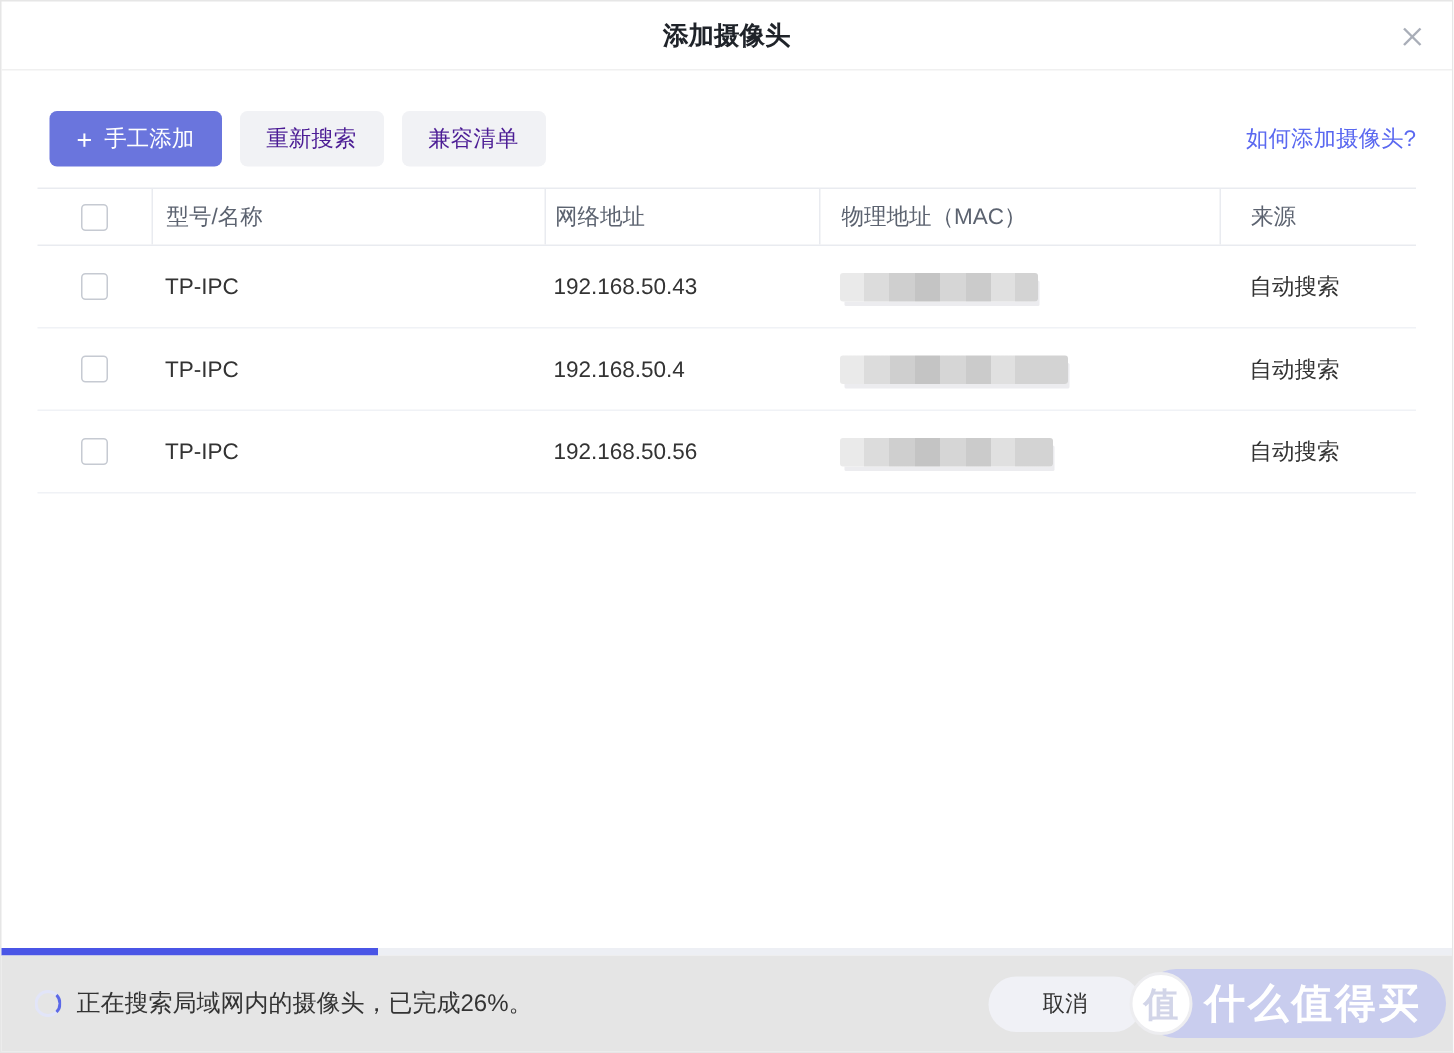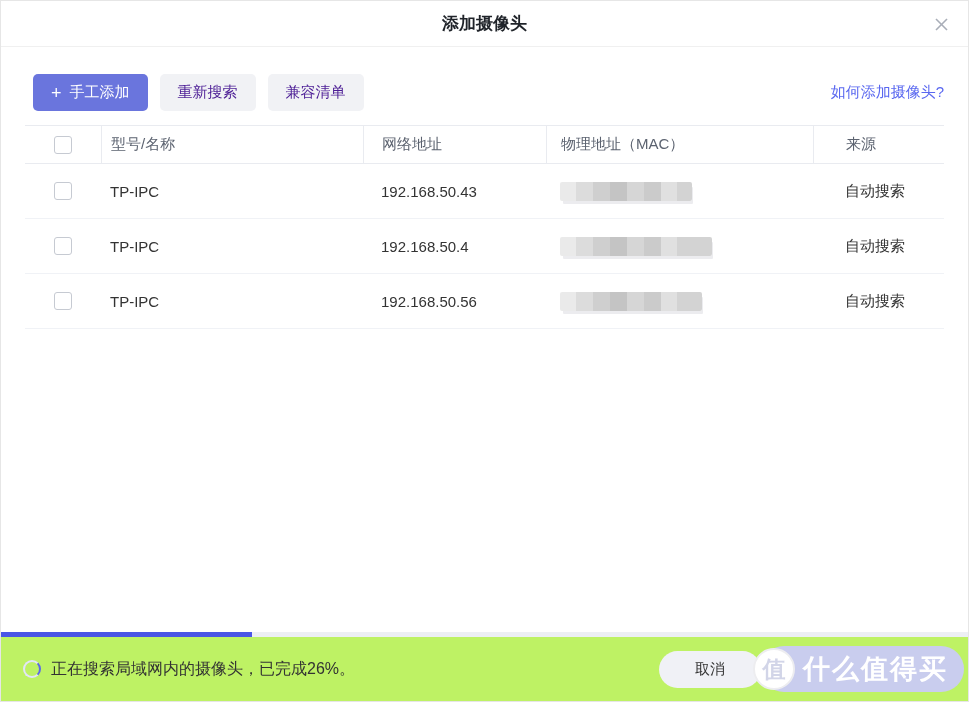--- a/index.html
+++ b/index.html
@@ -48,23 +48,23 @@
     color:#5c6370; font-size:15px;
   }
   .t-head .cell { border-left:1px solid #e9ebf0; height:100%; display:flex; align-items:center; }
   .t-head .cell:first-child { border-left:none; }
   .t-row {
     display:flex; align-items:center; height:55px;
     border-bottom:1px solid #f0f2f6; font-size:15px; color:#333;
   }
   .col-check  { width:76px; display:flex; justify-content:center; }
   .col-model  { width:262px; padding-left:9px; }
-  .col-ip     { width:183px; padding-left:18px; }
+  .col-ip     { width:183px; padding-left:6px; }
   .col-mac    { width:267px; padding-left:14px; }
-  .col-source { flex:1; padding-left:32px; }
+  .col-source { flex:1; padding-left:20px; }
   .checkbox {
     width:18px; height:18px; border:1px solid #c6cad2; border-radius:3px;
     background:#fff; cursor:pointer;
   }
   .mosaic {
     height:19px; border-radius:2px;
     background:linear-gradient(90deg,
       #eaeaea 0 16px, #dcdcdc 16px 33px, #cfcfcf 33px 50px,
       #c4c4c4 50px 67px, #d6d6d6 67px 84px, #cbcbcb 84px 101px,
       #e0e0e0 101px 117px, #d3d3d3 117px 100%);
@@ -73,21 +73,21 @@
   .mosaic.w1 { width:132px; }
   .mosaic.w2 { width:152px; }
   .mosaic.w3 { width:142px; }
   .spacer { flex:1 1 auto; }
   
   .progress-track { height:5px; width:100%; background:#edeff4; }
   .progress-fill  { height:5px; background:#4a55e6; width:0; }
   
   .footer {
     flex:0 0 64px; display:flex; align-items:center;
-    padding:0 4px 0 22px; background:#bef264;justify-content:center;
+    padding:0 4px 0 22px; background:#e5e5e5;justify-content:center;
   }
   .status { display:flex; align-items:center; }
   .spinner {
     width:18px; height:18px; border-radius:50%;
     border:2px solid #e2e5f9; border-right-color:#5b68e8;
     animation:spin 1s linear infinite; flex:0 0 18px;
   }
   @keyframes spin { to { transform:rotate(360deg); } }
   .status-text { margin-left:10px; font-size:16px; color:#333; }
   .footer-right { margin-left:auto; display:flex; align-items:center; }

